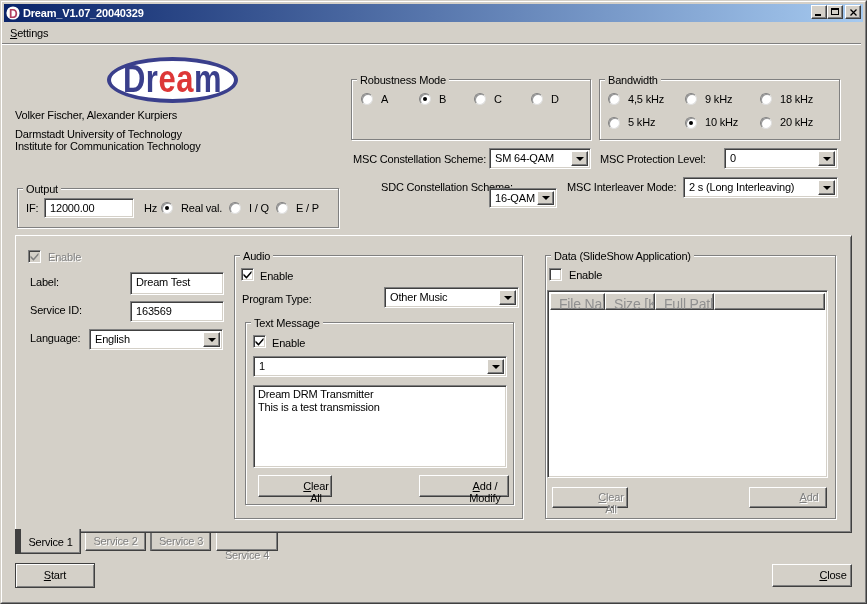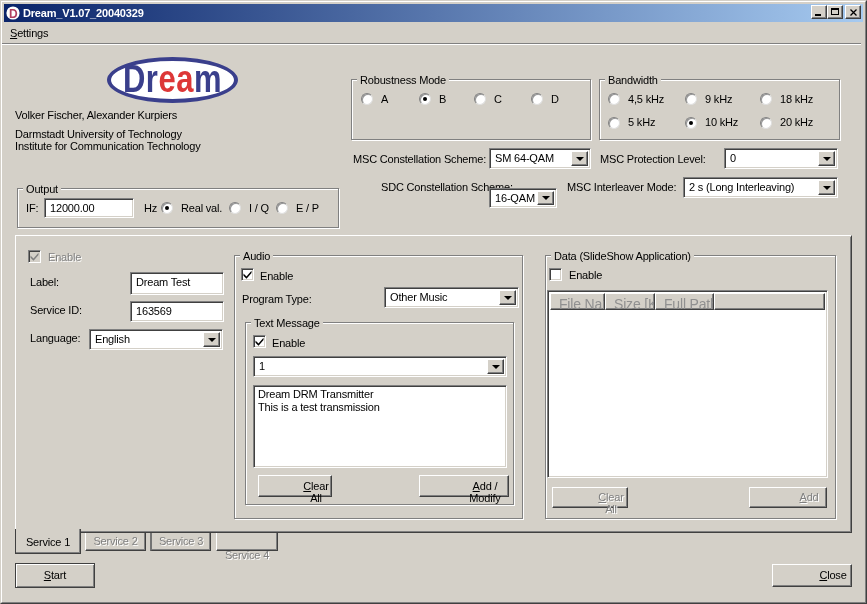--- a/index.html
+++ b/index.html
@@ -219,21 +219,21 @@
   <div style="position:absolute;left:2px;top:2px;right:2px;height:17px;background:#d4d0c8;color:#909090;font-size:14px;">
    <div class="hc" style="left:0;width:55px;">File Name</div>
    <div class="hc" style="left:55px;width:50px;">Size [KB]</div>
    <div class="hc" style="left:105px;width:59px;">Full Path</div>
    <div class="hc" style="left:164px;right:0;"></div>
   </div>
  </div>
  <div class="abs btn dis" style="left:552px;top:487px;width:76px;height:21px;padding-top:3px;"><u>C</u>lear All</div>
  <div class="abs btn dis" style="left:749px;top:487px;width:78px;height:21px;padding-top:3px;"><u>A</u>dd</div>
 
- <div class="abs tab" style="left:15px;top:529px;width:66px;height:25px;border-left:1px solid #404040;border-right:1px solid #404040;border-bottom:1px solid #404040;box-shadow:inset -1px -1px 0 #808080;">
+ <div class="abs tab" style="left:15px;top:529px;width:66px;height:25px;border-left:6px solid #404040;border-right:1px solid #404040;border-bottom:1px solid #404040;box-shadow:inset -1px -1px 0 #808080;">
   <span class="tabtxt" style="top:7px;">Service 1</span>
     </div>
  <div class="abs tab dis" style="left:85px;top:533px;width:61px;height:18px;border-left:1px solid #fff;border-right:1px solid #404040;border-bottom:1px solid #404040;box-shadow:inset -1px -1px 0 #808080;">
   <span class="tabtxt" style="top:2px;">Service 2</span>
     </div>
  <div class="abs tab dis" style="left:150px;top:533px;width:61px;height:18px;border-left:2px solid #737373;border-right:1px solid #404040;border-bottom:1px solid #404040;box-shadow:inset -1px -1px 0 #808080;">
   <span class="tabtxt" style="top:2px;">Service 3</span>
     </div>
  <div class="abs tab dis" style="left:216px;top:533px;width:62px;height:18px;border-left:1px solid #fff;border-right:1px solid #404040;border-bottom:1px solid #404040;box-shadow:inset -1px -1px 0 #808080;">
   <span class="tabtxt" style="top:16px;">Service 4</span>

